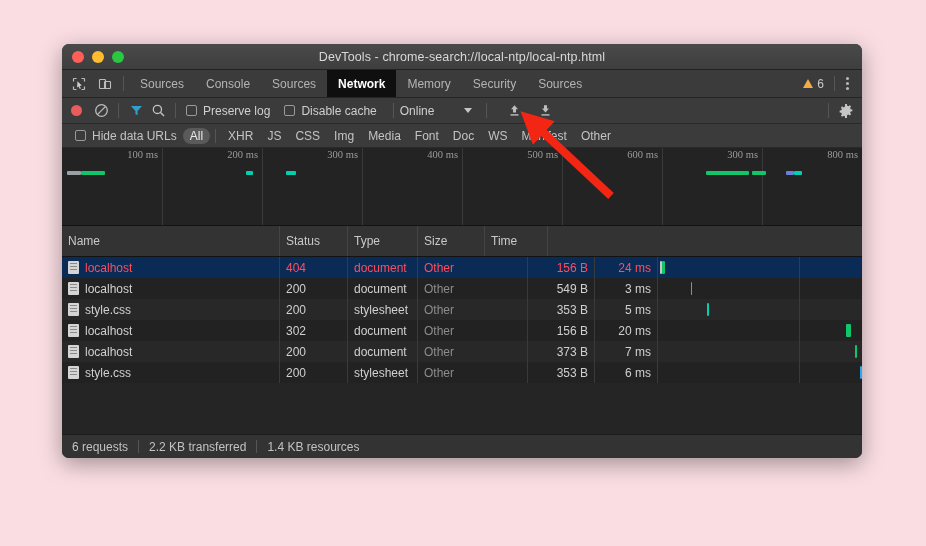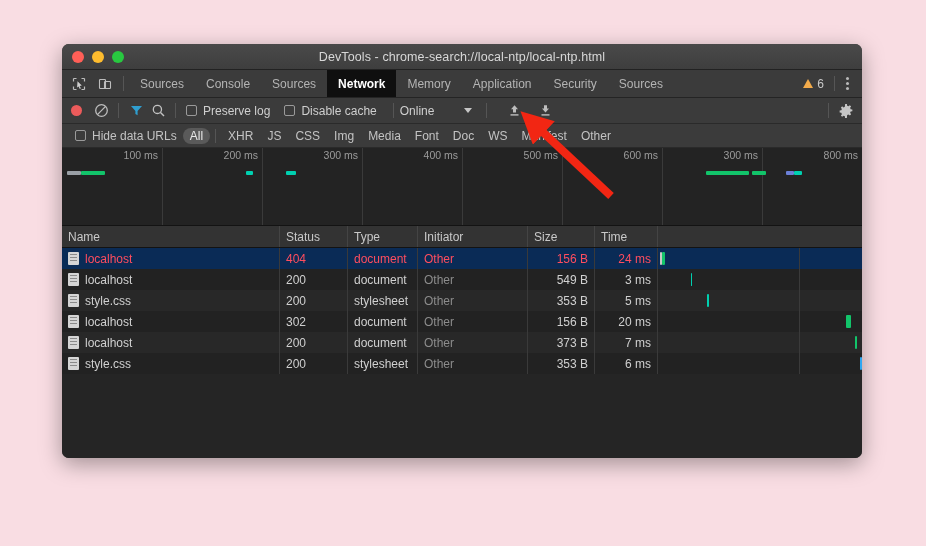--- a/index.html
+++ b/index.html
@@ -114,28 +114,28 @@
   .overview {
     height: 78px; flex: 0 0 78px;
     background: #232323;
     position: relative;
     border-bottom: 1px solid #131313;
     overflow: hidden;
   }
   .ovgrid { position: absolute; top: 0; bottom: 0; width: 1px; background: #3a3a3a; }
   .ovlabel {
     position: absolute; top: 1px; font-size: 10.5px; color: #9b9b9b;
-    transform: translateX(-100%); padding-right: 4px; white-space: nowrap;
+    transform: translateX(-100%); padding-right: 4px; white-space: nowrap; font-family: Liberation Serif, serif;
   }
   .ovbar { position: absolute; height: 4px; border-radius: 1px; }
 
   
   .tablewrap { flex: 1 1 auto; background: #252525; position: relative; overflow: hidden; }
   .thead {
-    display: flex; height: 22px; background: #333333;
+    display: flex; height: 31px; background: #333333;
     border-bottom: 1px solid #131313;
     font-size: 12px; color: #c9c9c9;
   }
   .thead .th { display: flex; align-items: center; padding: 0 6px; border-right: 1px solid #444; }
   .tbody { position: relative; }
   .trow { display: flex; height: 21px; font-size: 12px; color: #d0d0d0; }
   .trow:nth-child(odd) { background: #282828; }
   .trow:nth-child(even) { background: #222222; }
   .trow.selected { background: #0a2b56; }
   .trow.err .cell { color: #ff4d5e; }
@@ -206,21 +206,20 @@
           <rect x="6.5" y="4.5" width="6" height="7" rx="0.8" stroke="#bdbdbd" stroke-width="1.1" fill="none"></rect>
         </svg>
       </div>
       <div class="vsep"></div>
 
       <div class="tab">Sources</div>
       <div class="tab">Console</div>
       <div class="tab">Sources</div>
       <div class="tab active">Network</div>
       <div class="tab">Memory</div>
-      <div class="tab">Application</div>
       <div class="tab">Security</div>
       <div class="tab">Sources</div>
 
       <div class="tabs-right">
         <div class="warnbox">
           <span class="warn-tri"></span>
           <span>6</span>
         </div>
         <div class="vsep" style="height:15px;margin:0 2px;"></div>
         <div class="kebab">
@@ -336,21 +335,20 @@
         <div class="ovbar" style="left: 86.2%; width: 1.8%; background: rgb(18, 196, 106); top: 23px;"></div>
         <div class="ovbar" style="left: 90.5%; width: 1%; background: rgb(107, 127, 215); top: 23px;"></div>
         <div class="ovbar" style="left: 91.5%; width: 1%; background: rgb(0, 208, 176); top: 23px;"></div>
       </div>
 
     <div class="tablewrap">
       <div class="thead">
         <div class="th" style="width:218px">Name</div>
         <div class="th" style="width:68px">Status</div>
         <div class="th" style="width:70px">Type</div>
-        <div class="th" style="width:110px">Initiator</div>
         <div class="th" style="width:67px">Size</div>
         <div class="th" style="width:63px">Time</div>
       </div>
       <div class="tbody" id="tbody">
           <div class="trow selected err">
             <div class="cell namecell" style="width: 218px;">
               <span class="docicon"></span>
               <span>localhost</span>
             </div>
             <div class="cell " style="width: 68px;">404</div>
@@ -435,20 +433,27 @@
             <div class="cell num" style="width: 67px;">353 B</div>
             <div class="cell num" style="width: 63px;">6 ms</div>
             <div class="cell wfcell" style="flex: 1 1 0%;">
               <div class="wfgrid" style="left: 69%;"></div>
               <div class="wfbar" style="left: 99%; width: 0.9%; background: rgb(45, 167, 242);"></div>
             </div>
           </div>
         </div>
     </div>
 
+    <div class="statusbar">
+      <span class="seg">6 requests</span>
+      <span class="ssep"></span>
+      <span class="seg">2.2 KB transferred</span>
+      <span class="ssep"></span>
+      <span class="seg">1.4 KB resources</span>
+    </div>
 
   </div>
 
   <svg class="arrow" width="926" height="546">
     <defs>
       <marker id="ahead" markerWidth="4" markerHeight="4" refX="2.2" refY="2" orient="auto">
         <path d="M0,0 L4,2 L0,4 z" fill="#f22613"></path>
       </marker>
     </defs>
     <line x1="611" y1="196" x2="531" y2="121" stroke="#f22613" stroke-width="8" marker-end="url(#ahead)" stroke-linecap="butt"></line>

